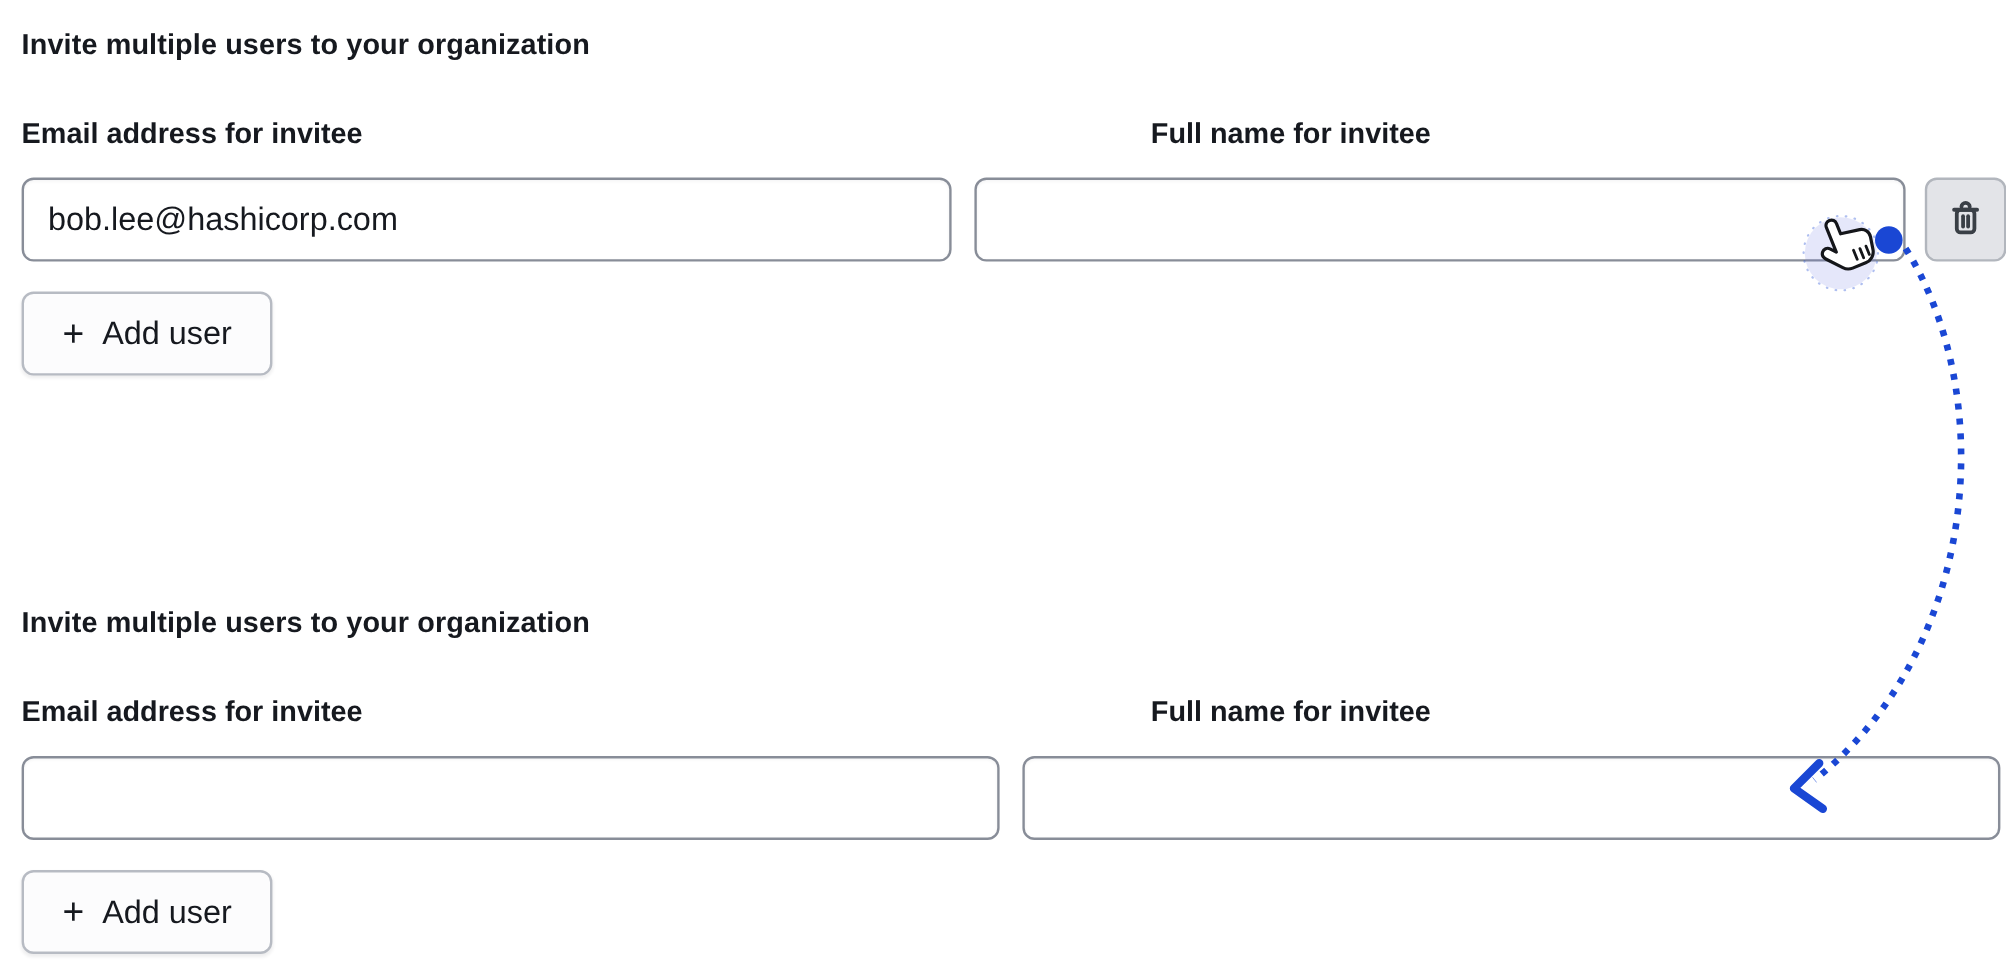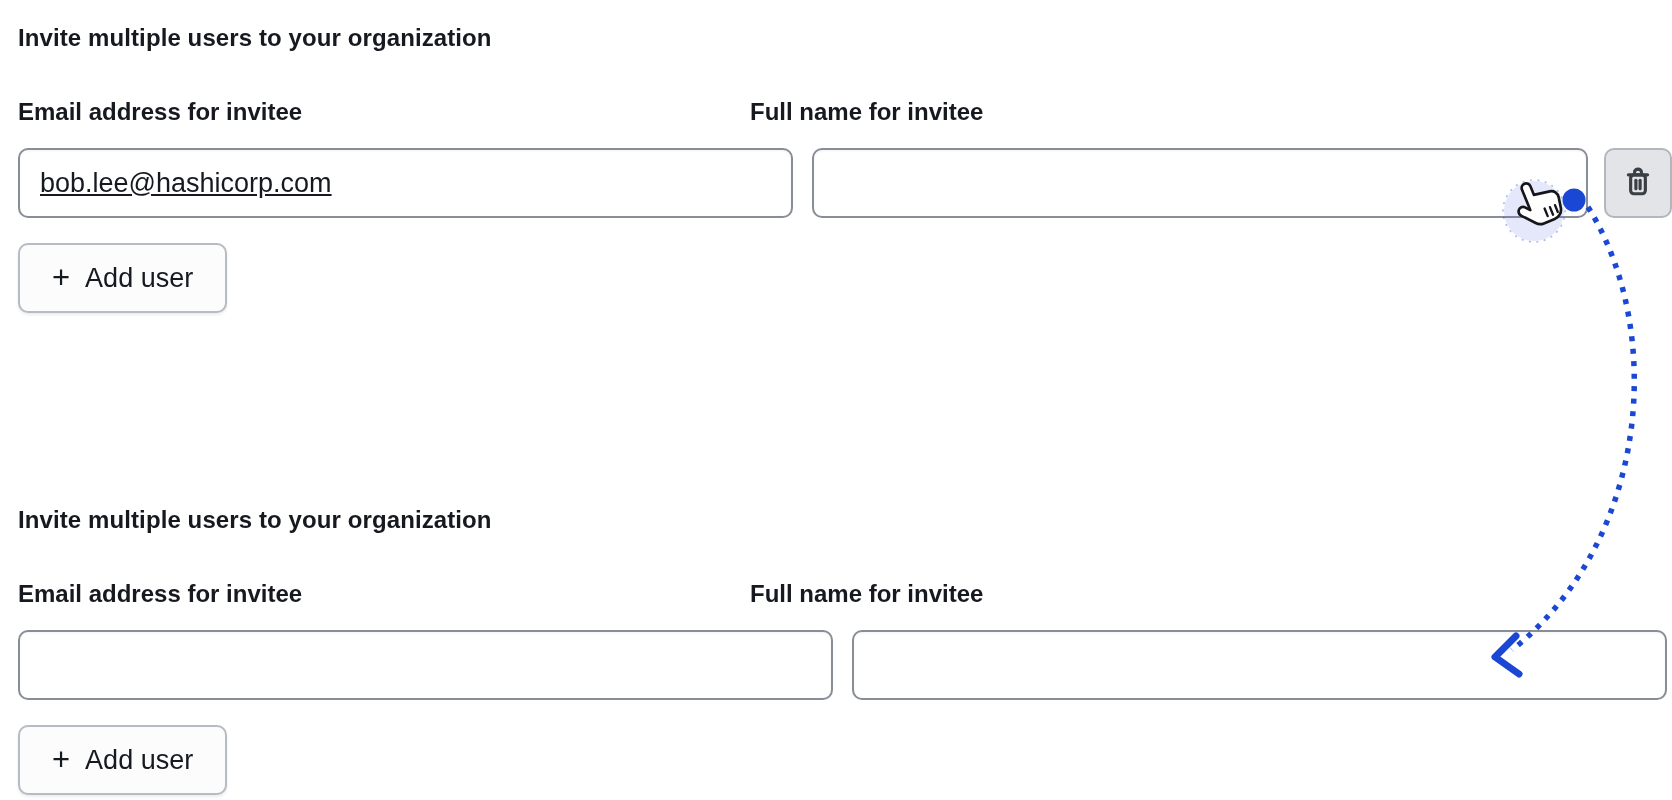--- a/index.html
+++ b/index.html
@@ -17,20 +17,21 @@
     font-size: 24px;
     line-height: 32px;
     font-weight: 700;
     color: var(--text-primary, #16191f);
     letter-spacing: 0.1px;
   }
   .labels-row {
     display: flex;
     gap: 19px;
     margin-top: 44px;
+    justify-content: space-between;
   }
   .labels-row .col-label {
     width: 713px;
     font-size: 24px;
     line-height: 28px;
     font-weight: 700;
     color: var(--text-primary, #16191f);
     display: block;
   }
   .inputs-row {
@@ -44,21 +45,20 @@
     height: 70px;
     border: 2px solid var(--input-border, #888d98);
     border-radius: 10px;
     background: #ffffff;
     font-family: "Liberation Sans", sans-serif;
     font-size: 27px;
     color: var(--text-primary, #16191f);
     padding: 0 20px;
     box-shadow: inset 0 1px 3px rgba(20,24,40,0.05);
     outline: none;
-    text-decoration: underline;
   }
   .delete-btn {
     width: 72px;
     height: 70px;
     margin-left: -3px;
     border: 2px solid var(--delete-border, #b2b6bd);
     border-radius: 10px;
     background: var(--delete-bg, #e3e4e8);
     display: flex;
     align-items: center;

